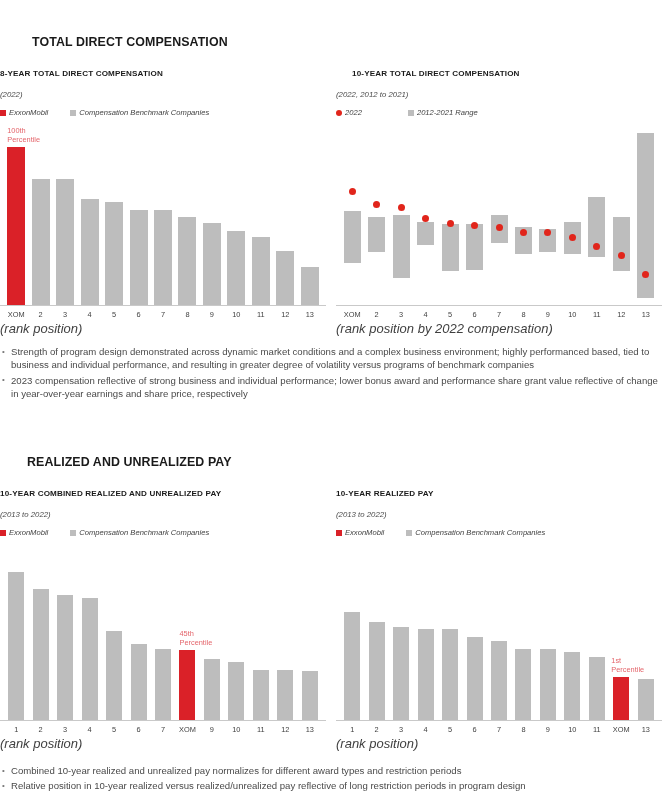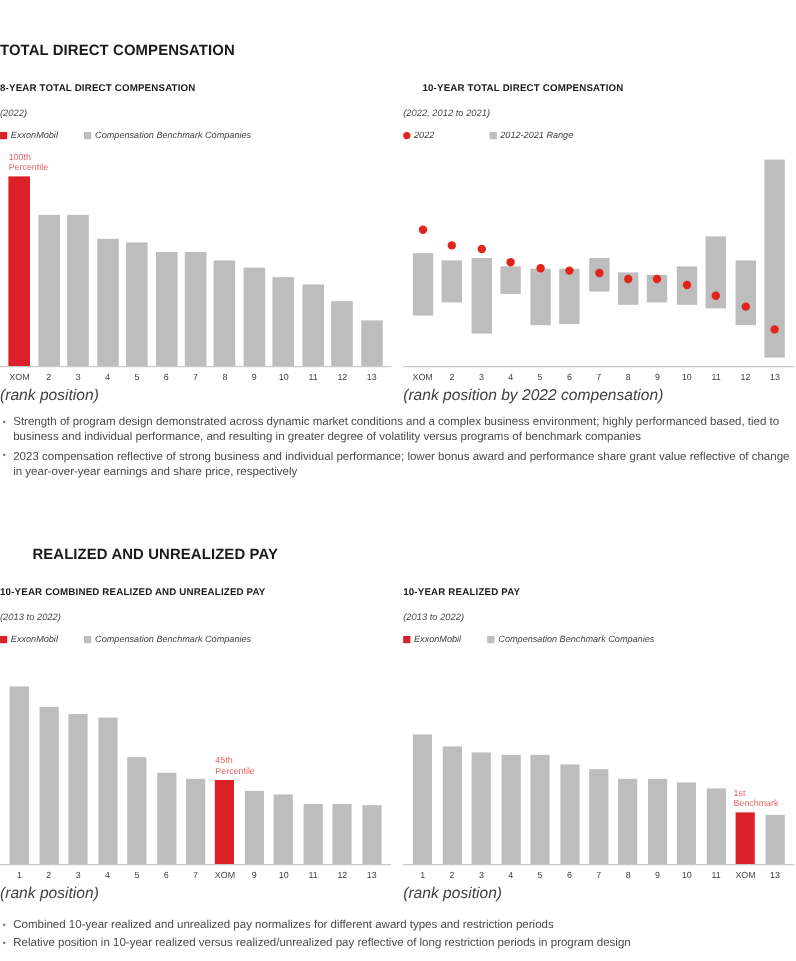--- a/index.html
+++ b/index.html
@@ -77,21 +77,21 @@
     content: "\2022"; position: absolute; left: 2px; top: -0.5px;
     font-size: 8px; color: #7a7a7a;
   }
 </style>
 </head>
 <body>
 
 <div class="page">
 
 
-  <div class="section-title" style="top:35px;">TOTAL DIRECT COMPENSATION</div>
+  <div class="section-title" style="top:35px;margin-left:32px;">TOTAL DIRECT COMPENSATION</div>
 
   <div class="chart-title" style="left:0px; top:69px;">8-YEAR TOTAL DIRECT COMPENSATION</div>
   <div class="chart-sub" style="left:0px; top:90px;">(2022)</div>
   <div class="legend" style="left:0px; top:108px;">
     <span class="item">
       <span class="swatch red"></span>
       <span>ExxonMobil</span>
     </span>
     <span class="gap"></span>
     <span class="item">
@@ -277,21 +277,21 @@
       <div class="bar" style="left: 179.462px; width: 16px; top: 103.704px; height: 71.2963px;"></div>
       <div class="tick" style="left: 175.231px; width: 24.4615px; top: 180px;">8</div>
       <div class="bar" style="left: 203.923px; width: 16px; top: 103.704px; height: 71.2963px;"></div>
       <div class="tick" style="left: 199.692px; width: 24.4615px; top: 180px;">9</div>
       <div class="bar" style="left: 228.385px; width: 16px; top: 106.944px; height: 68.0556px;"></div>
       <div class="tick" style="left: 224.154px; width: 24.4615px; top: 180px;">10</div>
       <div class="bar" style="left: 252.846px; width: 16px; top: 112.346px; height: 62.6543px;"></div>
       <div class="tick" style="left: 248.615px; width: 24.4615px; top: 180px;">11</div>
       <div class="bar xom" style="left: 277.308px; width: 16px; top: 131.79px; height: 43.2099px;"></div>
       <div class="pct-label" style="left: 275.308px; top: 110.79px;">1st
-Benchmark</div>
+Percentile</div>
       <div class="tick" style="left: 273.077px; width: 24.4615px; top: 180px;">XOM</div>
       <div class="bar" style="left: 301.769px; width: 16px; top: 133.951px; height: 41.0494px;"></div>
       <div class="tick" style="left: 297.538px; width: 24.4615px; top: 180px;">13</div>
       <div class="axisline" style="top: 175px;"></div>
       <div class="axis-caption" style="left: 0px; width: 326px; top: 191px;">(rank position)</div>
     </div>
 
   <div class="bullets" id="bullets-bottom" style="top:764px;">
       <div class="bullet">Combined 10-year realized and unrealized pay normalizes for different award types and restriction periods</div>
       <div class="bullet">Relative position in 10-year realized versus realized/unrealized pay reflective of long restriction periods in program design</div>

